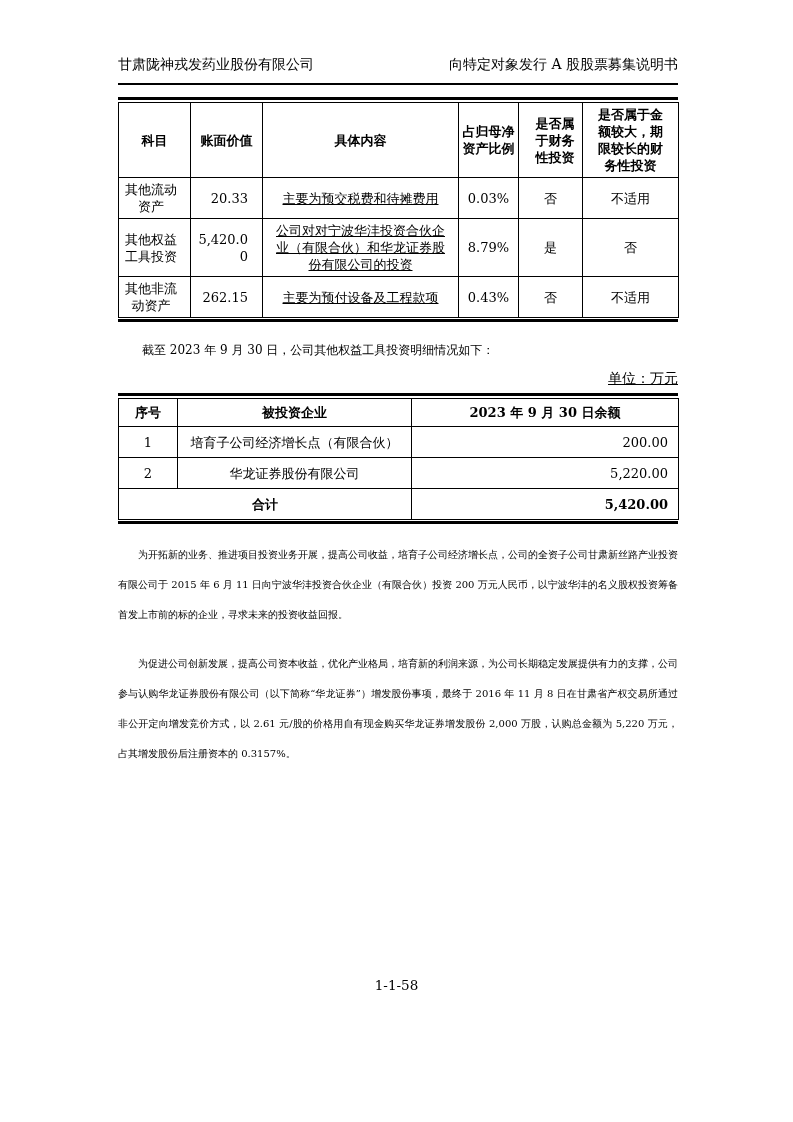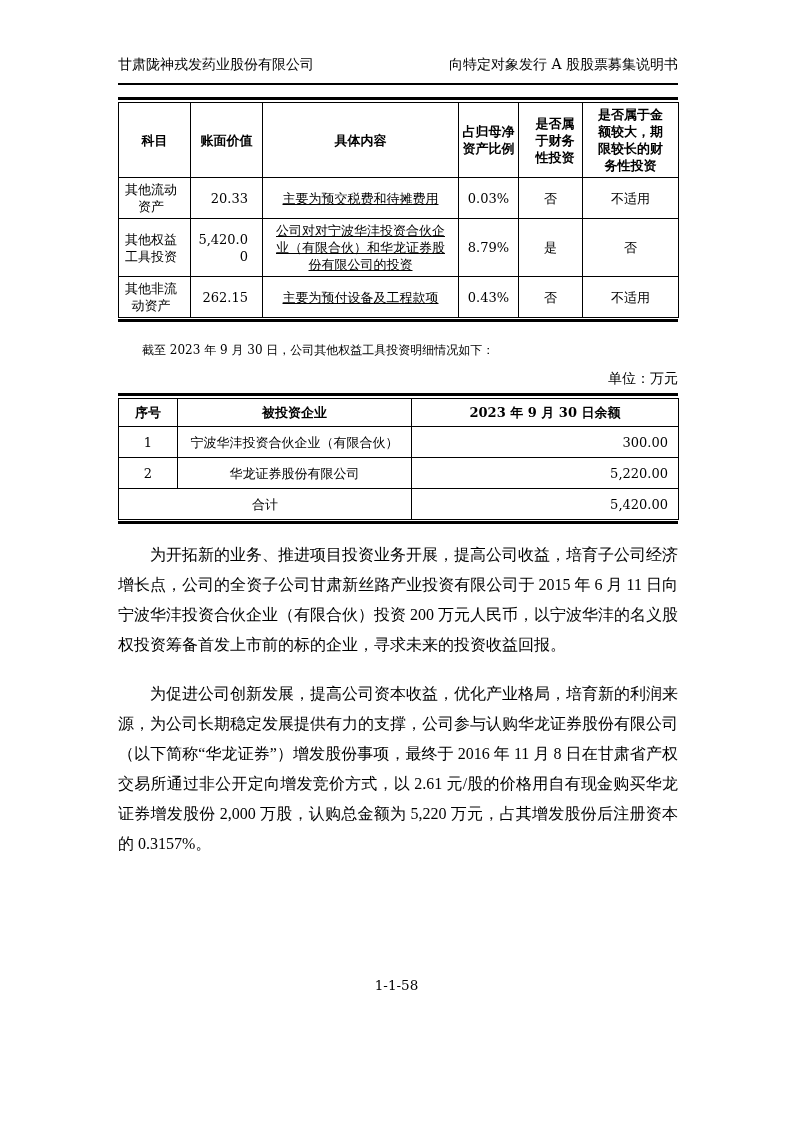--- a/index.html
+++ b/index.html
@@ -56,42 +56,42 @@
   .t1 th.c-fin { padding-left: 14px; padding-right: 5px; }
   .t1 .hdr-row th { height: 64px; }
   .t1 td.c-subject { padding-left: 1px; padding-right: 8px; }
   .t1 td.c-value { text-align: right; padding-right: 14px; }
   .t1 td.c-detail { padding-left: 8px; padding-right: 8px; text-decoration: underline; }
   .t1 td { padding-top: 3px; padding-bottom: 3px; }
   
   .t2 th { height: 23px; }
   .t2 td { height: 26px; }
   .t2 td.c-balance { text-align: right; padding-right: 10px; }
-  .t2 .total-row td { font-weight: normal; margin-top: 10px; }
+  .t2 .total-row td { font-weight: bold; margin-top: 10px; }
   
   .intro {
     margin: 13px 0 0 0;
     font-size: 12px;
     line-height: 30px;
     text-indent: 2em;
     text-align: justify;
   }
   .unit {
     margin: 4px 0 6px 0;
     font-size: 14px;
     line-height: 18px;
     text-align: right;
+    text-decoration: underline;
   }
   .body-text p {
     margin: 0 0 19px 0;
-    font-size: 16px;
+    font-size: 10px;
     line-height: 30px;
     text-indent: 2em;
     text-align: justify;
-    font-family: Liberation Serif, serif;
   }
   .body-text { margin-top: 16px; }
   
   .footer {
     position: absolute;
     left: 0; right: 0;
     top: 977px;
     text-align: center;
     font-size: 13.5px;
   }
@@ -165,22 +165,22 @@
           <col style="width:267px">
       </colgroup>
       <tbody>
           <tr>
         <th>序号</th>
         <th>被投资企业</th>
         <th>2023 年 9 月 30 日余额</th>
       </tr>
       <tr>
         <td>1</td>
-        <td>宁波华沣投资合伙企业（有限合伙）</td>
-        <td class="c-balance">300.00</td>
+        <td>培育子公司经济增长点（有限合伙）</td>
+        <td class="c-balance">200.00</td>
       </tr>
       <tr>
         <td>2</td>
         <td>华龙证券股份有限公司</td>
         <td class="c-balance">5,220.00</td>
       </tr>
       <tr class="total-row">
         <td colspan="2">合计</td>
         <td class="c-balance">5,420.00</td>
       </tr>

